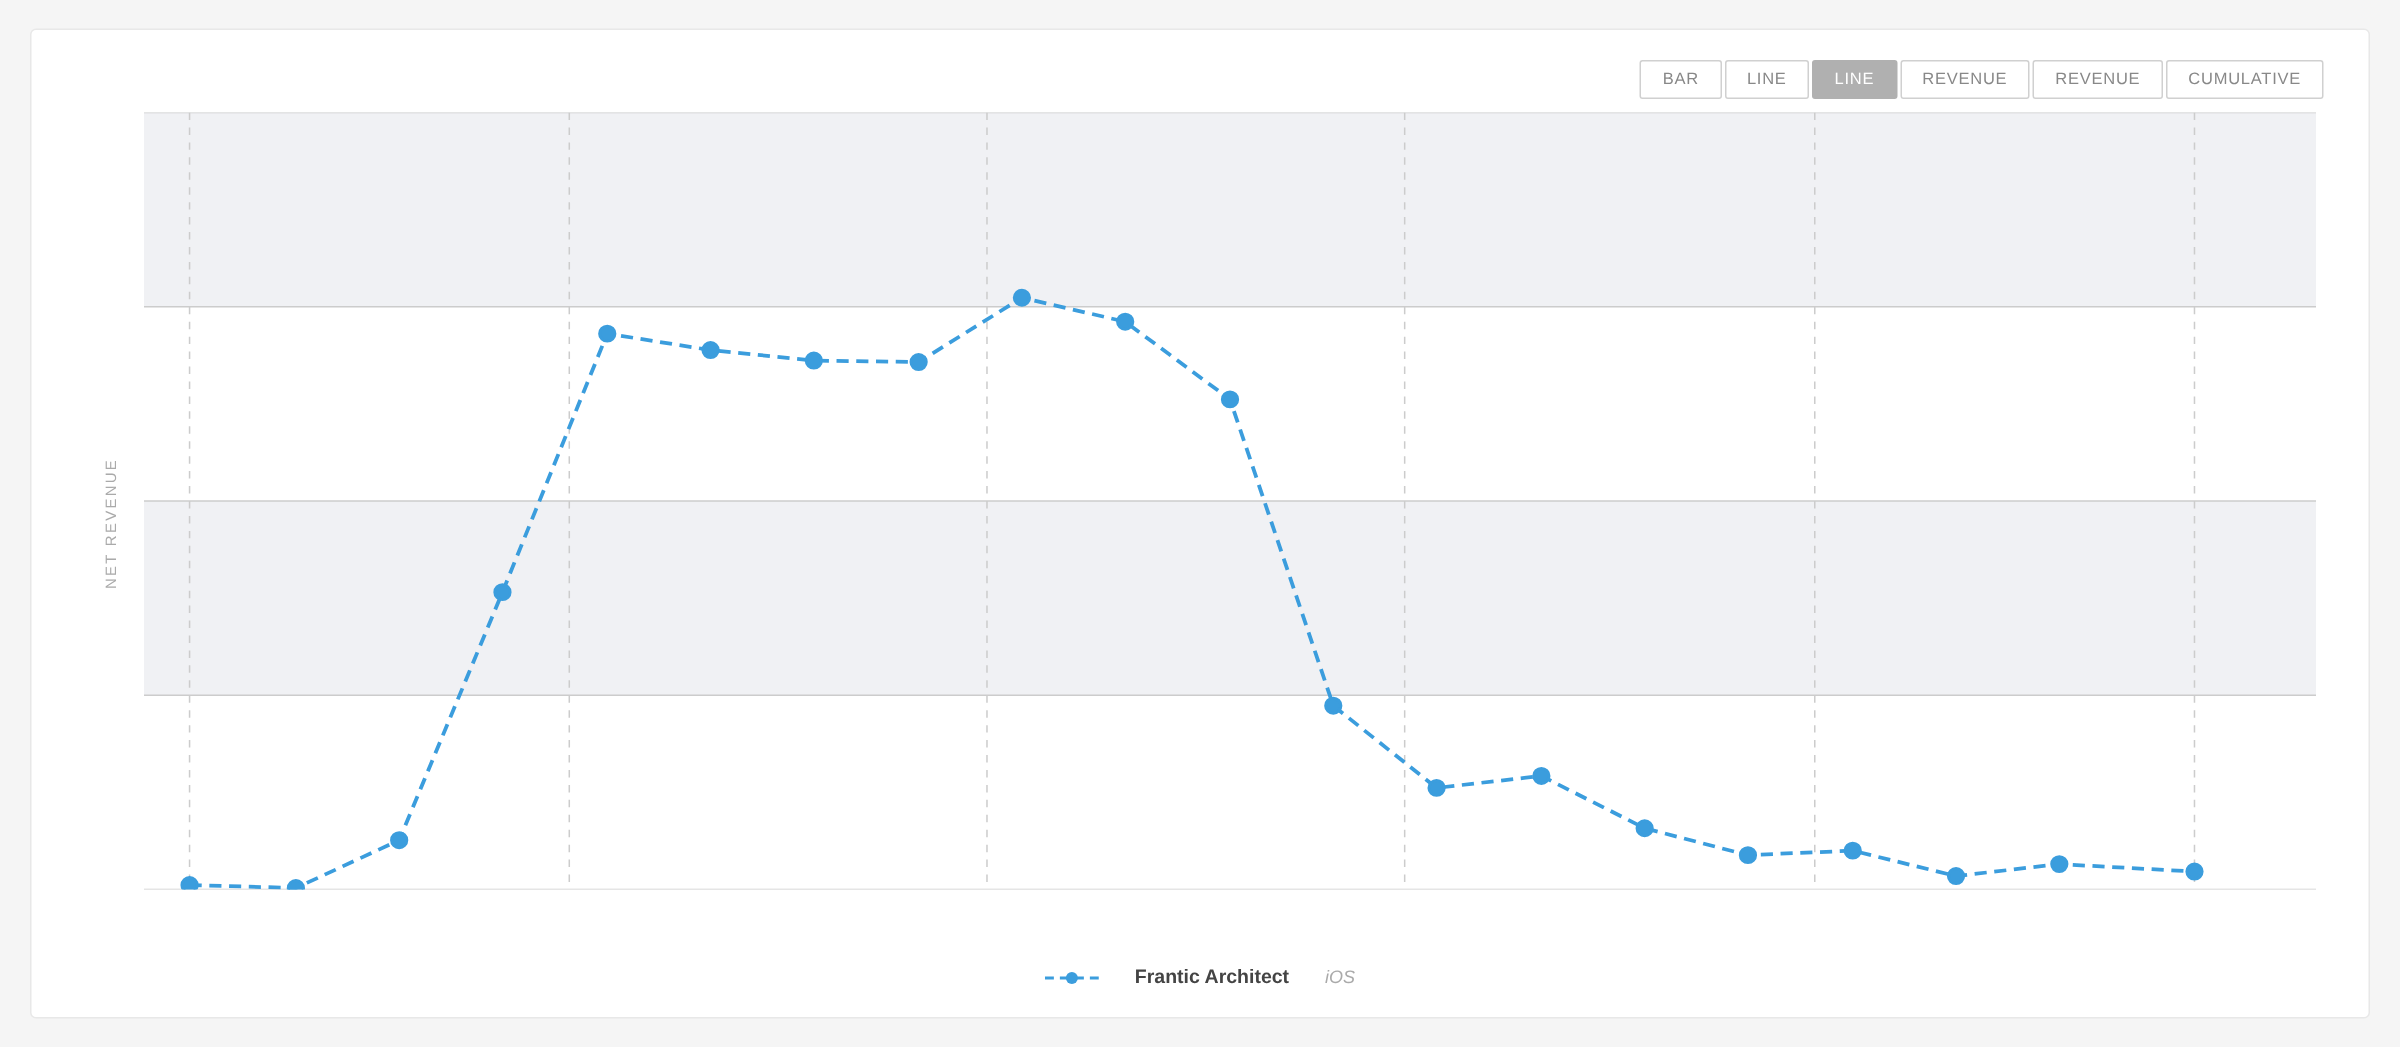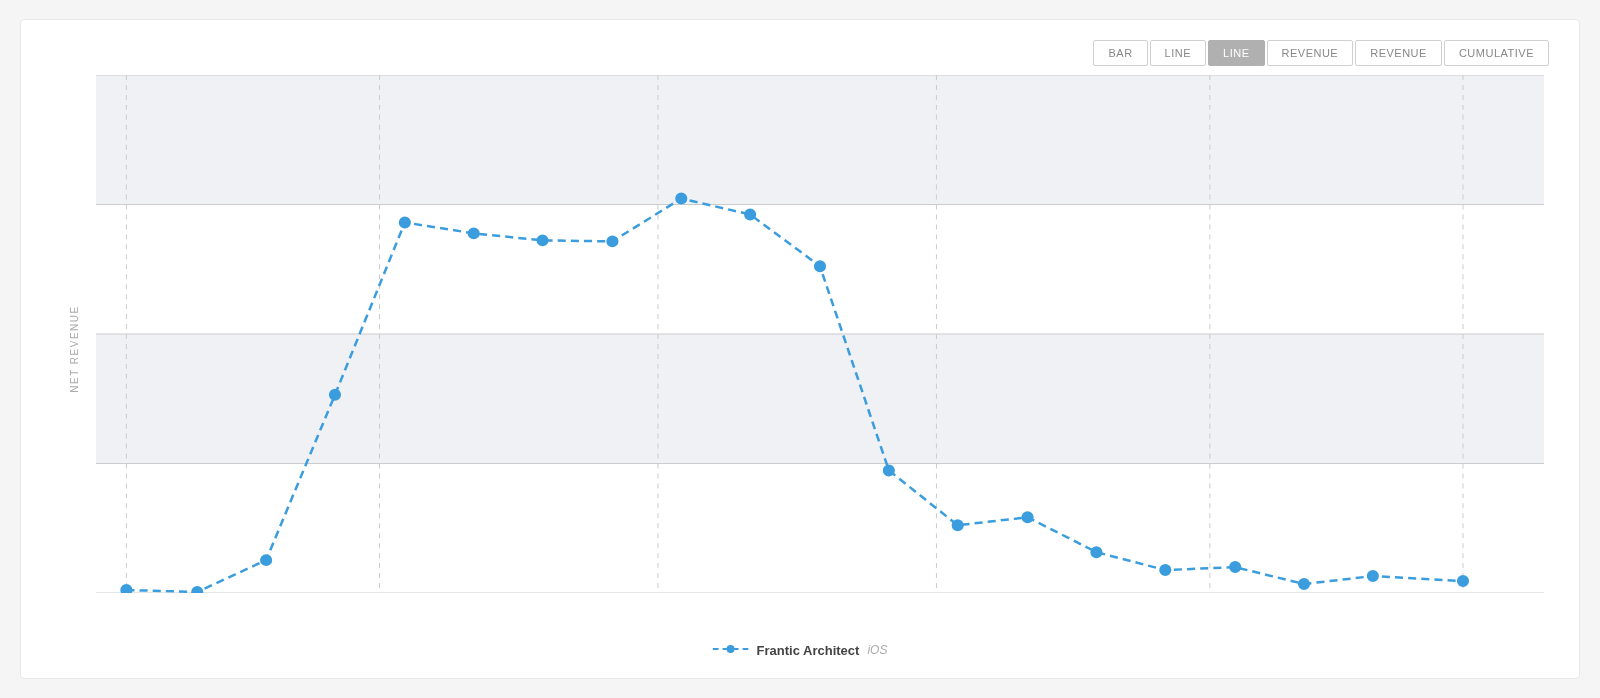--- a/index.html
+++ b/index.html
@@ -57,22 +57,22 @@
       font-weight: 500;
       white-space: nowrap;
       text-transform: uppercase;
     }
     .legend {
       position: absolute;
       bottom: 20px;
       left: 50%;
       transform: translateX(-50%);
       display: flex;
-      align-items: flex-start;
-      gap: 8px;
+      align-items: flex-end;
+      gap: 24px;
       font-size: 13px;
       color: #666;
     }
     .legend-line {
       display: flex;
       align-items: center;
       gap: 4px;
     }
     .legend-text-bold {
       font-weight: 600;

